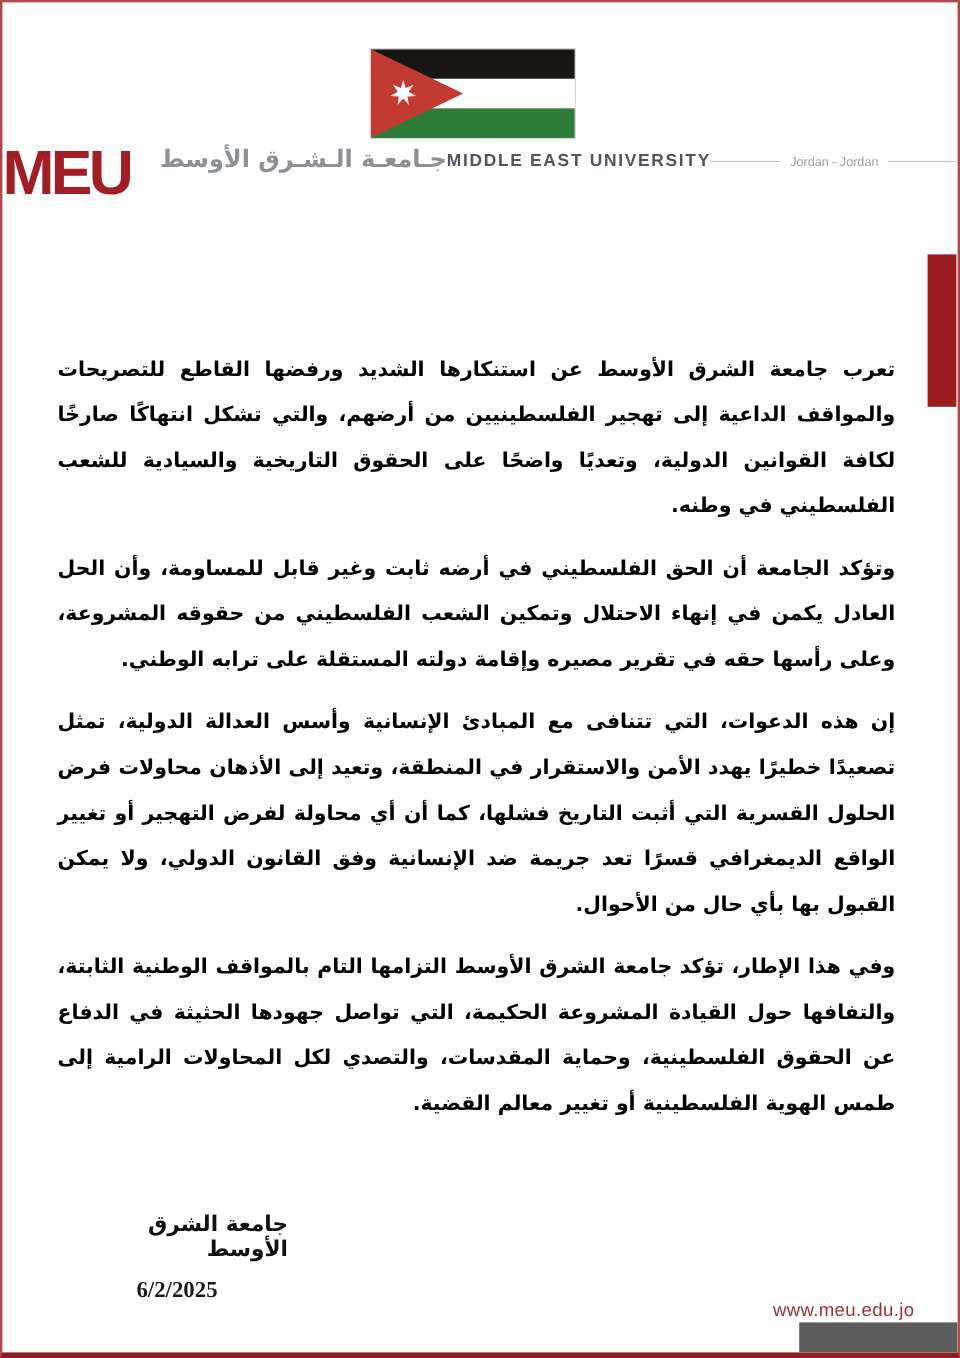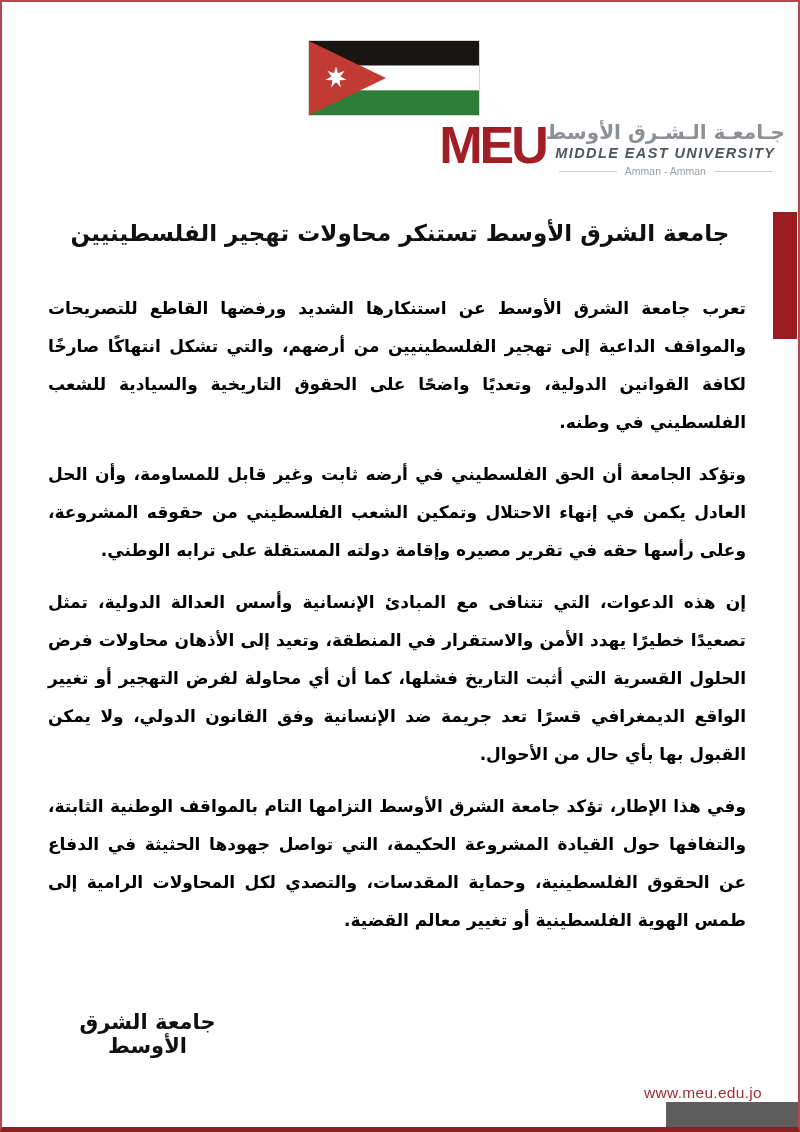--- a/index.html
+++ b/index.html
@@ -10,36 +10,36 @@
     background:#ffffff;
     box-sizing:border-box;
     border:2px solid #b2484c;
     border-bottom:5px solid #8e2025;
     overflow:hidden;
     font-family:"DejaVu Sans",sans-serif;
   }
   
   .flag{position:absolute;top:38px;left:306px;width:170px;height:74px;border:1px solid #d6d6d6;}
   
-  .logo-row{position:absolute;top:120px;left:0;right:13px;display:flex;justify-content:flex-end;align-items:flex-start;}
+  .logo-row{position:absolute;top:120px;left:0;right:0;display:flex;justify-content:space-between;align-items:flex-start;gap:14px;}
   .meu-text{color:#a21e26;font-family:"Liberation Sans",sans-serif;font-weight:bold;font-size:52px;line-height:0.9;letter-spacing:-3px;}
-  .logo-text{display:flex;flex-direction:column;align-items:center;}
+  .logo-text{display:flex;align-items:center;}
   .logo-ar{direction:rtl;color:#8d9196;font-weight:bold;font-size:20px;line-height:1.05;}
-  .logo-en{color:#4e555d;font-family:"Liberation Sans",sans-serif;font-weight:bold;font-size:14.5px;letter-spacing:1.4px;margin-top:2px;white-space:nowrap;font-style:italic;}
+  .logo-en{color:#4e555d;font-family:"Liberation Sans",sans-serif;font-weight:bold;font-size:14.5px;letter-spacing:1.4px;margin-top:2px;white-space:nowrap;}
   .logo-loc{display:flex;align-items:center;gap:8px;margin-top:4px;color:#9aa0a5;font-family:"Liberation Sans",sans-serif;font-size:10.5px;}
   .loc-line{width:58px;height:1px;background:#c6cacd;}
   
   .side-accent{position:absolute;top:210px;right:1px;width:24px;height:127px;background:#9a1c21;}
   .footer-bar{position:absolute;top:1100px;left:664px;right:0;height:25px;background:#5d5d5d;}
   
   .doc-title{position:absolute;top:218px;left:40px;right:40px;direction:rtl;text-align:center;font-size:23px;font-weight:bold;color:#101010;}
   .content{position:absolute;top:287px;left:46px;right:52px;direction:rtl;text-align:justify;font-size:17px;font-weight:bold;color:#000000;line-height:38px;}
   .content p{margin:0 0 14px 0;}
   .signature{position:absolute;top:1008px;left:53px;width:185px;}
-  .sig-name{direction:rtl;text-align:center;font-size:21px;font-weight:bold;color:#111;}
+  .sig-name{direction:rtl;text-align:right;font-size:18px;font-weight:bold;color:#111;}
   .sig-date{margin-top:13px;text-align:center;font-family:"Liberation Serif",serif;font-size:19px;font-weight:bold;color:#1a1a1a;direction:ltr;}
   .website{position:absolute;top:1082px;right:36px;color:#9c2f33;font-family:"Liberation Sans",sans-serif;font-size:15.5px;letter-spacing:0.3px;margin-left:36px;}
 </style>
 </head>
 <body>
 
 <div class="page">
 
   <div class="flag">
     <svg width="170" height="74" viewBox="0 0 170 74">
@@ -51,37 +51,37 @@
     </svg>
   </div>
 
   <div class="logo-row">
     <div class="meu-text">MEU</div>
     <div class="logo-text">
       <div class="logo-ar">جـامعـة الـشـرق الأوسط</div>
       <div class="logo-en">MIDDLE EAST UNIVERSITY</div>
       <div class="logo-loc">
         <span class="loc-line"></span>
-        <span>Amman - Amman</span>
+        <span>Jordan - Jordan</span>
         <span class="loc-line"></span>
       </div>
     </div>
   </div>
 
   <div class="side-accent"></div>
 
-  <div class="doc-title">جامعة الشرق الأوسط تستنكر محاولات تهجير الفلسطينيين</div>
 
   <div class="content">
     <p>تعرب جامعة الشرق الأوسط عن استنكارها الشديد ورفضها القاطع للتصريحات والمواقف الداعية إلى تهجير الفلسطينيين من أرضهم، والتي تشكل انتهاكًا صارخًا لكافة القوانين الدولية، وتعديًا واضحًا على الحقوق التاريخية والسيادية للشعب الفلسطيني في وطنه.</p>
     <p>وتؤكد الجامعة أن الحق الفلسطيني في أرضه ثابت وغير قابل للمساومة، وأن الحل العادل يكمن في إنهاء الاحتلال وتمكين الشعب الفلسطيني من حقوقه المشروعة، وعلى رأسها حقه في تقرير مصيره وإقامة دولته المستقلة على ترابه الوطني.</p>
     <p>إن هذه الدعوات، التي تتنافى مع المبادئ الإنسانية وأسس العدالة الدولية، تمثل تصعيدًا خطيرًا يهدد الأمن والاستقرار في المنطقة، وتعيد إلى الأذهان محاولات فرض الحلول القسرية التي أثبت التاريخ فشلها، كما أن أي محاولة لفرض التهجير أو تغيير الواقع الديمغرافي قسرًا تعد جريمة ضد الإنسانية وفق القانون الدولي، ولا يمكن القبول بها بأي حال من الأحوال.</p>
     <p>وفي هذا الإطار، تؤكد جامعة الشرق الأوسط التزامها التام بالمواقف الوطنية الثابتة، والتفافها حول القيادة المشروعة الحكيمة، التي تواصل جهودها الحثيثة في الدفاع عن الحقوق الفلسطينية، وحماية المقدسات، والتصدي لكل المحاولات الرامية إلى طمس الهوية الفلسطينية أو تغيير معالم القضية.</p>
   </div>
 
   <div class="signature">
     <div class="sig-name">جامعة الشرق الأوسط</div>
+    <div class="sig-date">6/2/2025</div>
   </div>
 
   <div class="website">www.meu.edu.jo</div>
   <div class="footer-bar"></div>
 
 </div>
 
 </body></html>

